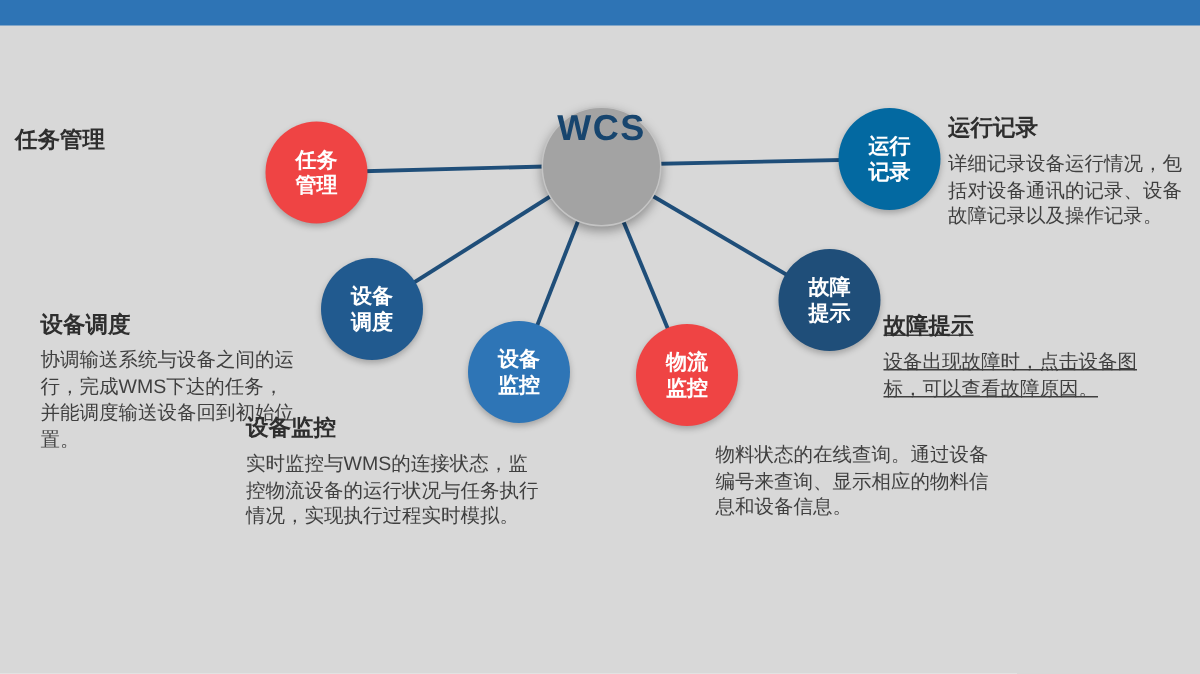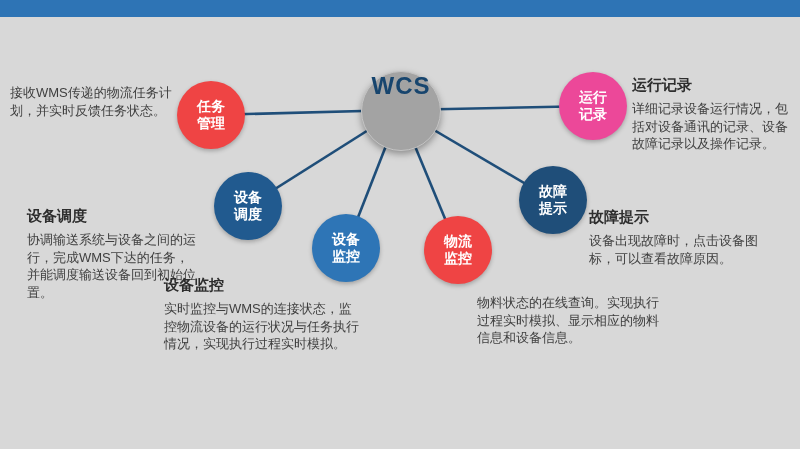--- a/index.html
+++ b/index.html
@@ -75,21 +75,21 @@
   }
   .block p {
     margin: 0;
     font-size: 13px;
     line-height: 1.35;
   }
   .b-task   { left: 10px;  top: 84px;  width: 166px; }
   .b-sched  { left: 27px;  top: 174px; width: 172px; margin-top: 33px; }
   .b-devmon { left: 164px; top: 276px; width: 198px; }
   .b-logmon { left: 477px; top: 294px; width: 190px; }
-  .b-fault  { left: 589px; top: 208px; width: 176px; }
+  .b-fault  { left: 589px; top: 208px; width: 176px; text-decoration: underline; }
   .b-record { left: 632px; top: 76px;  width: 162px; }
 </style>
 </head>
 <body>
 
 <div class="stage" style="background-color: rgb(216, 216, 216);">
 
   <div class="top-bar" style="background-color: rgb(46, 116, 181);"></div>
 
   <svg class="link-svg" width="800" height="449">
@@ -123,41 +123,41 @@
   <div class="node n-logmon" style="background-color: #ef4444;">
     <span>物流</span>
     <span>监控</span>
   </div>
 
   <div class="node n-fault" style="background-color: rgb(31, 78, 121);">
     <span>故障</span>
     <span>提示</span>
   </div>
 
-  <div class="node n-record" style="background-color: #ec4899;">
+  <div class="node n-record" style="background-color: #0369a1;">
     <span>运行</span>
     <span>记录</span>
   </div>
 
   <div class="block b-task">
-    <p>接收WMS传递的物流任务计划，并实时反馈任务状态。</p>
+    <h3>任务管理</h3>
   </div>
 
   <div class="block b-sched">
     <h3>设备调度</h3>
     <p>协调输送系统与设备之间的运行，完成WMS下达的任务，并能调度输送设备回到初始位置。</p>
   </div>
 
   <div class="block b-devmon">
     <h3>设备监控</h3>
     <p>实时监控与WMS的连接状态，监控物流设备的运行状况与任务执行情况，实现执行过程实时模拟。</p>
   </div>
 
   <div class="block b-logmon">
-    <p>物料状态的在线查询。实现执行过程实时模拟、显示相应的物料信息和设备信息。</p>
+    <p>物料状态的在线查询。通过设备编号来查询、显示相应的物料信息和设备信息。</p>
   </div>
 
   <div class="block b-fault">
     <h3>故障提示</h3>
     <p>设备出现故障时，点击设备图标，可以查看故障原因。</p>
   </div>
 
   <div class="block b-record">
     <h3>运行记录</h3>
     <p>详细记录设备运行情况，包括对设备通讯的记录、设备故障记录以及操作记录。</p>

